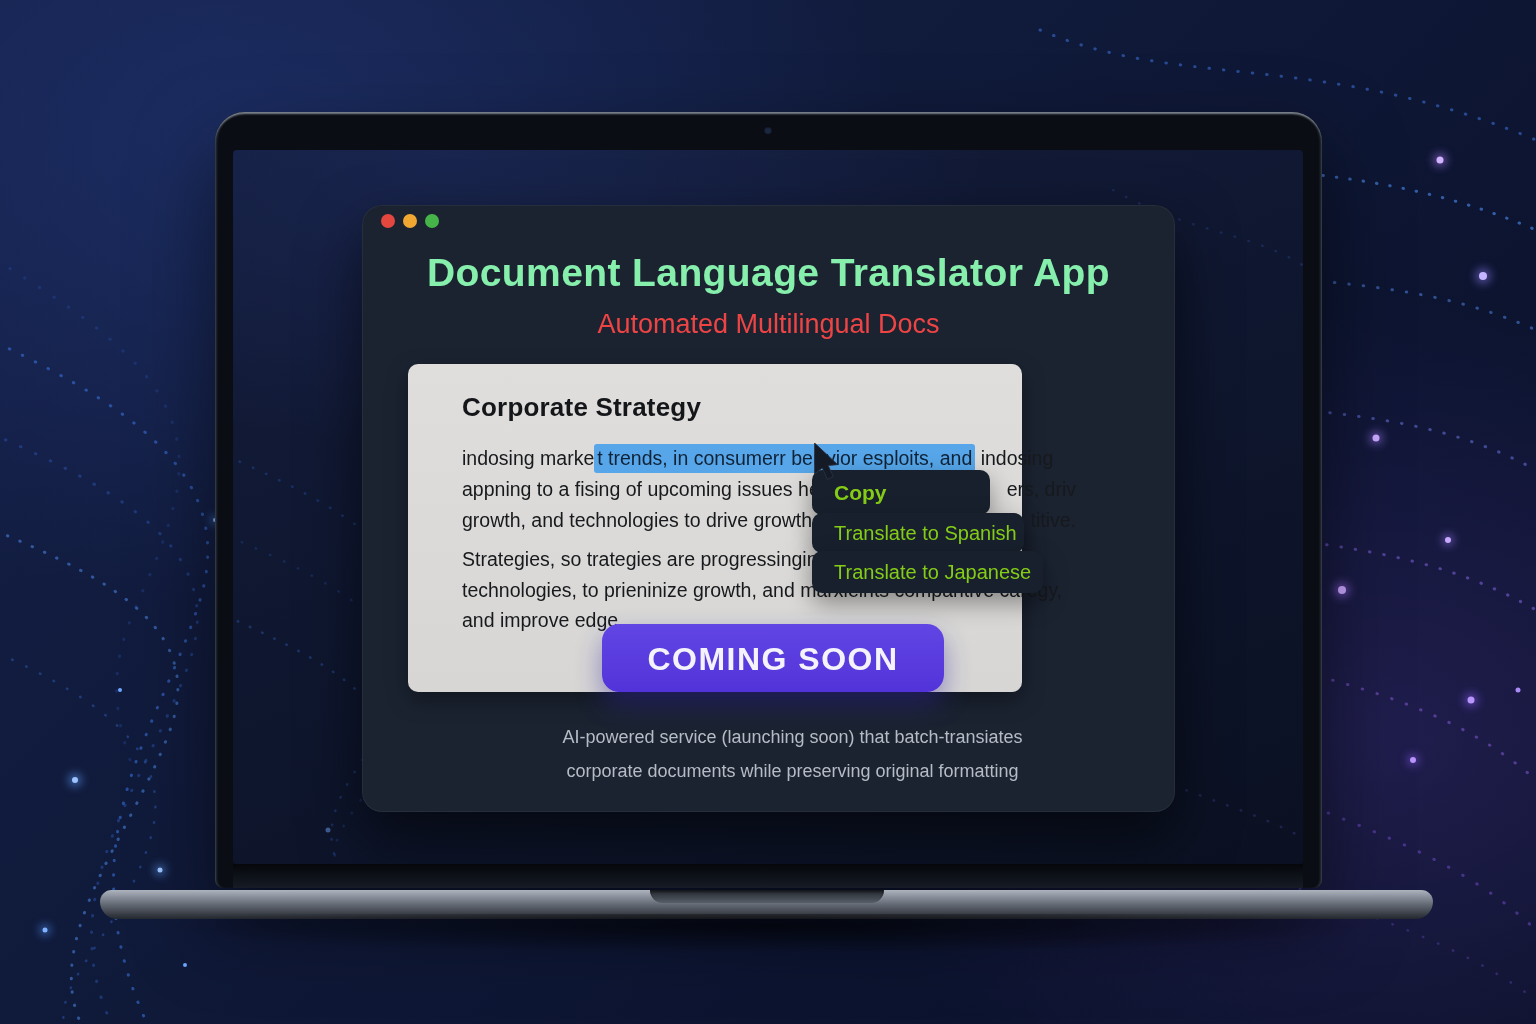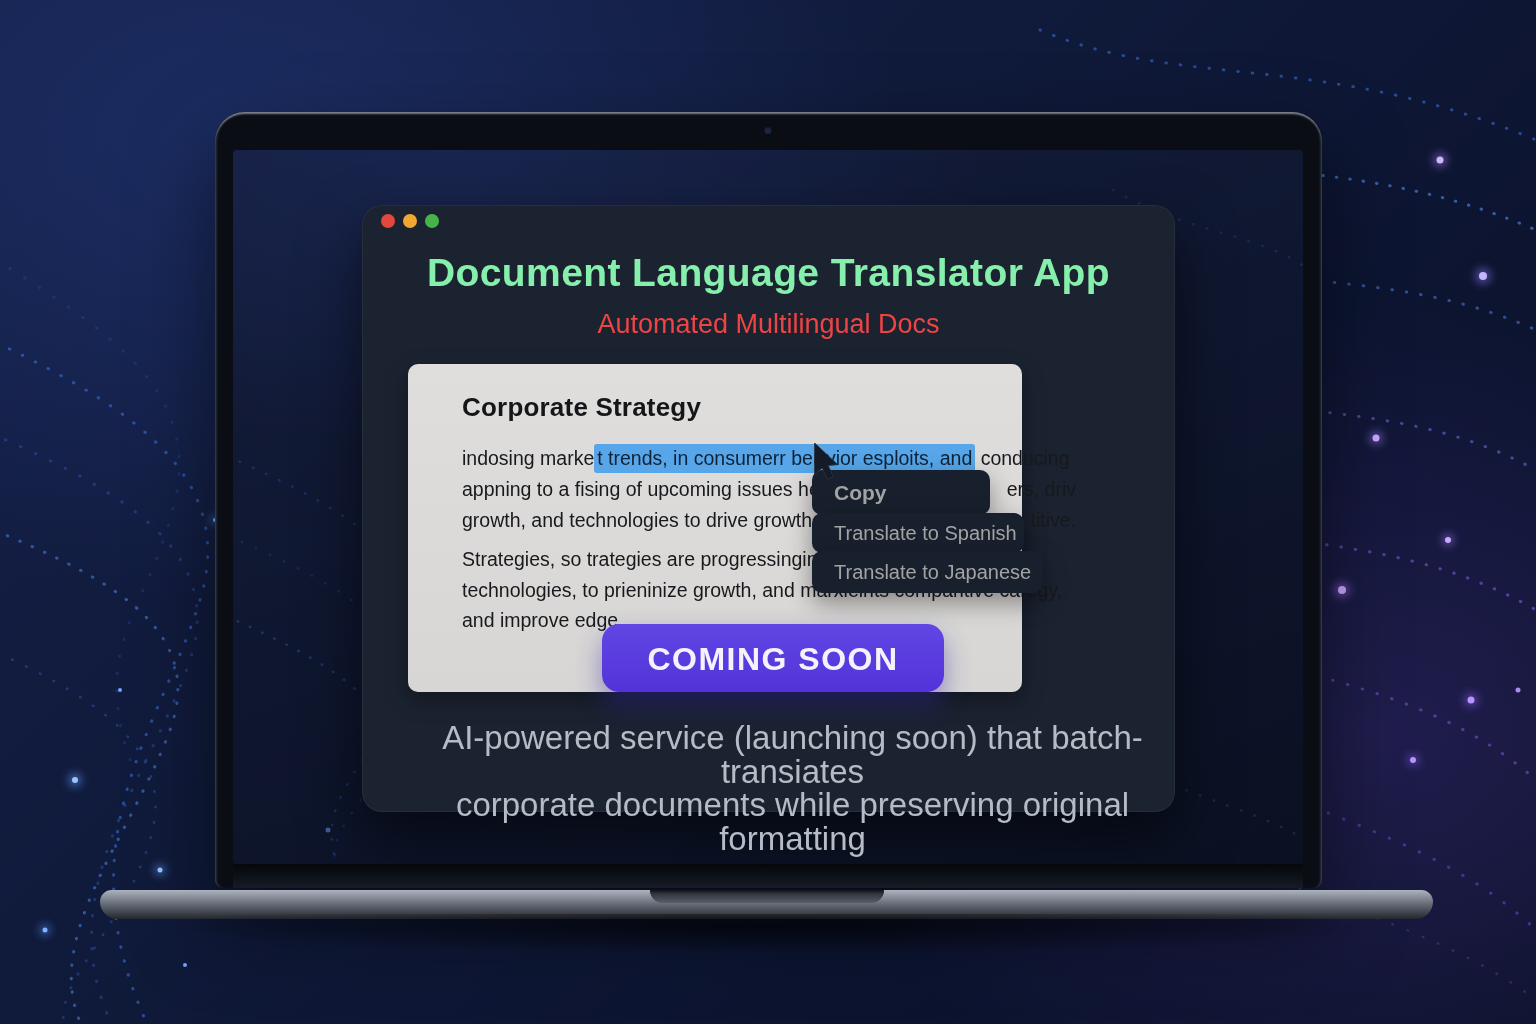--- a/index.html
+++ b/index.html
@@ -93,40 +93,40 @@
   .doc-line{
     position:absolute;left:0;width:100%;height:27px;
     font-size:19.5px;line-height:27px;white-space:pre;color:#17191c;
   }
   .doc-line .r{position:absolute;right:0;top:0;}
   .hl{
     background:#56a6e9;border-radius:3px;padding:3px 3px 4px 3px;color:#102236;
   }
   
   .menu-row{
-    position:absolute;background:#18202d;color:#a3a3a3;z-index:5;
+    position:absolute;background:#18202d;color:#84cc16;z-index:5;
     border-radius:10px;box-shadow:0 10px 24px rgba(0,0,0,.38);
     font-size:20px;padding-left:22px;box-sizing:border-box;white-space:nowrap;
   }
   .menu-row.copy{left:404px;top:106px;width:178px;height:45px;line-height:45px;font-weight:600;font-size:21px;}
   .menu-row.spanish{left:404px;top:149px;width:212px;height:40px;line-height:40px;}
   .menu-row.japanese{left:404px;top:187px;width:231px;height:42px;line-height:42px;}
   .cursor{position:absolute;left:396px;top:79px;z-index:6;}
   
   .cta{
     position:absolute;left:240px;top:419px;width:342px;height:68px;z-index:8;
     background:linear-gradient(180deg,#6246e4 0%,#5233d9 100%);
     border-radius:17px;border:none;cursor:pointer;
     color:#f4f2fb;font-family:"Liberation Sans",sans-serif;
     font-size:32px;font-weight:800;letter-spacing:1.5px;line-height:68px;
     box-shadow:0 12px 26px rgba(50,35,160,.45);
   }
   .footer{
     position:absolute;left:0;right:0;top:516px;text-align:center;
-    font-size:33px;line-height:33.5px;color:#b6bcc5;font-weight:400;padding-left:48px;
+    font-size:18px;line-height:33.5px;color:#b6bcc5;font-weight:400;padding-left:48px;
   }
 </style>
 </head>
 <body>
 
 <div class="stage">
 
   <svg class="bg-waves" width="1536" height="1024" viewBox="0 0 1536 1024">
     <defs>
       <filter id="glow" x="-200%" y="-200%" width="500%" height="500%">
@@ -212,21 +212,21 @@
             <div class="dot green"></div>
           </div>
 
           <div class="win-title">Document Language Translator App</div>
           <div class="win-subtitle">Automated Multilingual Docs</div>
 
           <div class="doc-card">
             <div class="doc-heading">Corporate Strategy</div>
 
             <div class="doc-text">
-              <div class="doc-line" style="top:81px"><span>indosing marke</span><span class="hl">t trends, in consumerr berrvior esploits, and</span><span> conducing</span></div>
+              <div class="doc-line" style="top:81px"><span>indosing marke</span><span class="hl">t trends, in consumerr berrvior esploits, and</span><span> indosing</span></div>
               <div class="doc-line" style="top:112px"><span class="l">appning to a fising of upcoming issues he</span><span class="r">ers, driv</span></div>
               <div class="doc-line" style="top:143px"><span class="l">growth, and technologies to drive growth</span><span class="r">titive.</span></div>
               <div class="doc-line" style="top:182px"><span class="l">Strategies, so trategies are progressingin</span></div>
               <div class="doc-line" style="top:213px"><span>technologies, to prieninize growth, and marxieints comparitive caregy,</span></div>
               <div class="doc-line" style="top:243px"><span>and improve edge</span></div>
             </div>
 
             <div class="menu-row copy">Copy</div>
             <div class="menu-row spanish">Translate to Spanish</div>
             <div class="menu-row japanese">Translate to Japanese</div>

